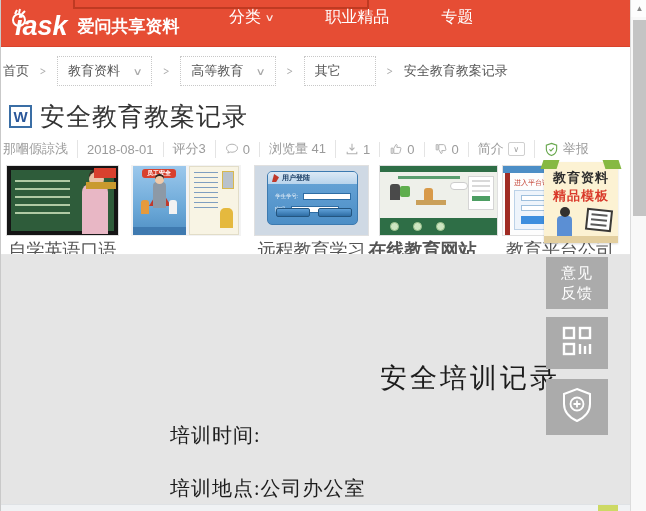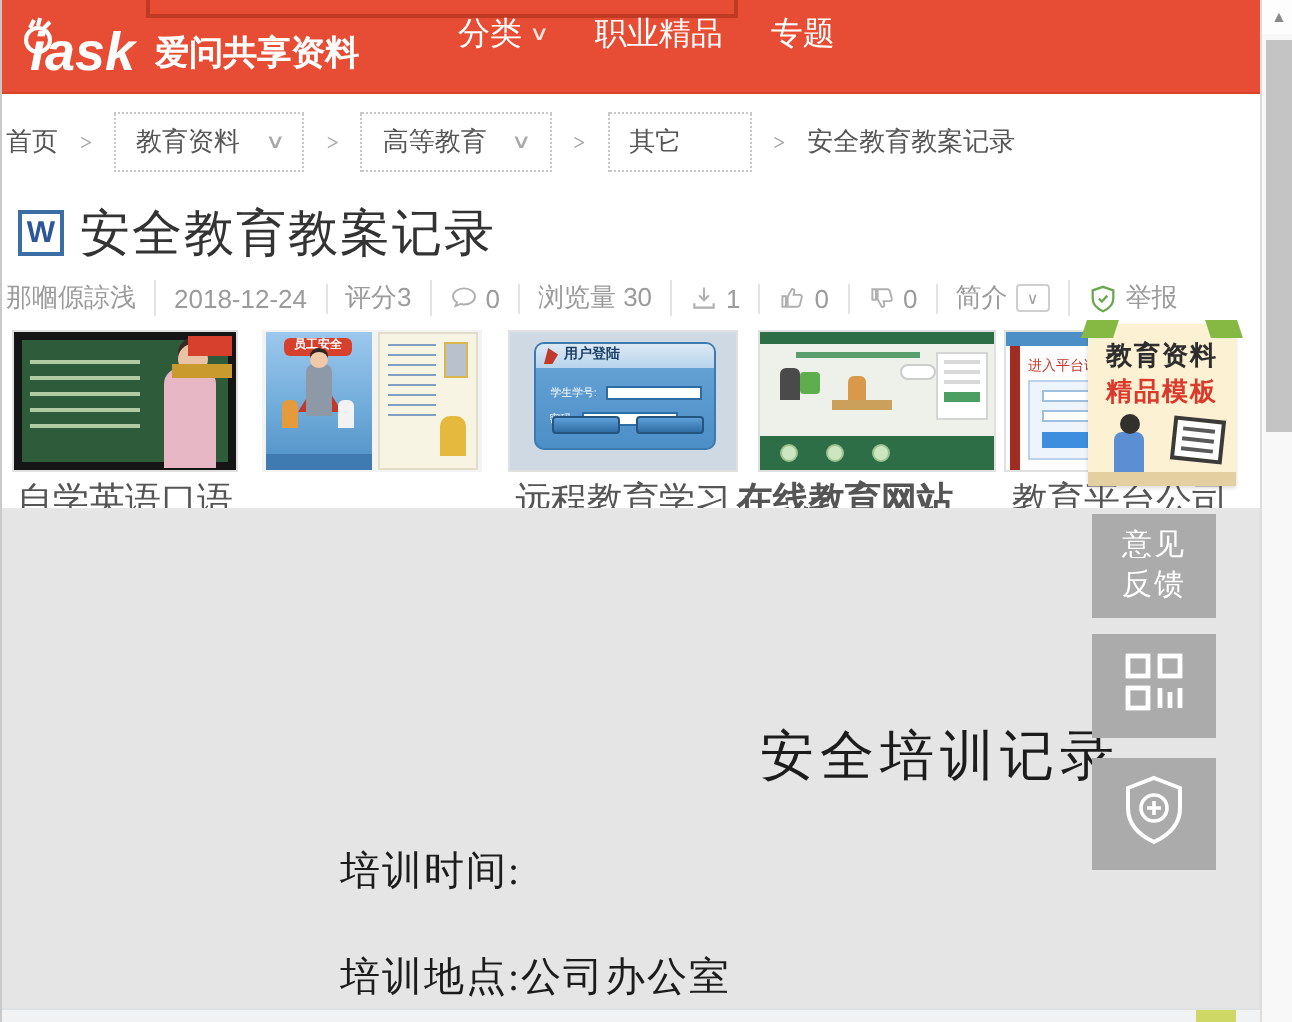--- a/index.html
+++ b/index.html
@@ -8,21 +8,21 @@
   .stage { position:absolute; inset:0; width:646px; height:511px; background:#fff; border-left:1px solid #c9c9c9; }
 
   
   .header { position:absolute; left:0; top:0; width:629px; height:47px; background:#e6four; background:#e64d34; border-bottom:1px solid #d8432c; overflow:visible; z-index:3; }
   .hdr-popup-edge { position:absolute; left:72px; top:-20px; width:296px; height:29px; border:2px solid #bf3a22; }
   .logo { position:absolute; left:8px; top:8px; display:flex; align-items:flex-end; color:#fff; cursor:pointer; }
   .logo-mark { position:relative; width:20px; height:20px; margin-right:-14px; margin-bottom:14px; z-index:2; }
   .logo-mark svg { display:block; }
   .logo-iask { font-size:27px; font-weight:bold; font-style:italic; letter-spacing:0; line-height:1; padding-bottom:2px; }
   .logo-site { font-size:17px; font-weight:bold; margin-left:10px; padding-bottom:4px; }
-  .nav { position:absolute; left:228px; top:0; height:34px; display:flex; align-items:center; gap:24px; color:#fff; font-size:16px; }
+  .nav { position:absolute; left:228px; top:0; height:34px; display:flex; align-items:center; gap:52px; color:#fff; font-size:16px; }
   .nav-item { display:flex; align-items:center; gap:5px; cursor:pointer; white-space:nowrap; }
   .nav-caret { font-size:10px; opacity:.85; transform:scaleX(1.4); }
 
   
   .breadcrumb { position:absolute; left:2px; top:48px; width:620px; height:46px; display:flex; align-items:center; font-size:13px; color:#555; background:#fff; }
   .crumb-sep { color:#aaa; font-size:10px; margin:0 9px; transform:scaleY(1.3); }
   .crumb-box { border:1px dotted #c8c8c8; padding:5px 10px; display:flex; align-items:center; gap:14px; color:#555; cursor:pointer; min-width:72px; }
   .crumb-box .nav-caret { color:#999; }
   .crumb-link { cursor:pointer; }
   .crumb-current { color:#555; }
@@ -191,31 +191,31 @@
     <span class="crumb-current">安全教育教案记录</span>
   </div>
 
   <div class="title-row">
     <span class="w-icon">W</span>
     <span class="doc-title">安全教育教案记录</span>
   </div>
 
   <div class="meta">
     <span class="meta-item">那嗰傆諒浅</span>
-    <span class="meta-item">2018-12-24</span>
+    <span class="meta-item">2018-08-01</span>
     <span class="meta-item">评分3</span>
     <span class="meta-item">
       <span class="meta-icon">
         <svg width="14" height="14" viewBox="0 0 16 16">
             <path d="M8 2.5c3.5 0 6.3 2 6.3 4.6S11.5 11.7 8 11.7c-.7 0-1.4-.1-2-.3L3.2 12.6l.8-2.1C2.8 9.7 1.7 8.5 1.7 7.1 1.7 4.5 4.5 2.5 8 2.5z" fill="none" stroke="currentColor" stroke-width="1.1"></path>
           </svg>
       </span>
       <span>0</span>
     </span>
-    <span class="meta-item">浏览量 30</span>
+    <span class="meta-item">浏览量 41</span>
     <span class="meta-item">
       <span class="meta-icon">
         <svg width="14" height="14" viewBox="0 0 16 16">
             <path d="M8 2v7M5.2 6.5 8 9.3 10.8 6.5M2.5 11v2.5h11V11" fill="none" stroke="currentColor" stroke-width="1.2"></path>
           </svg>
       </span>
       <span>1</span>
     </span>
     <span class="meta-item">
       <span class="meta-icon">

